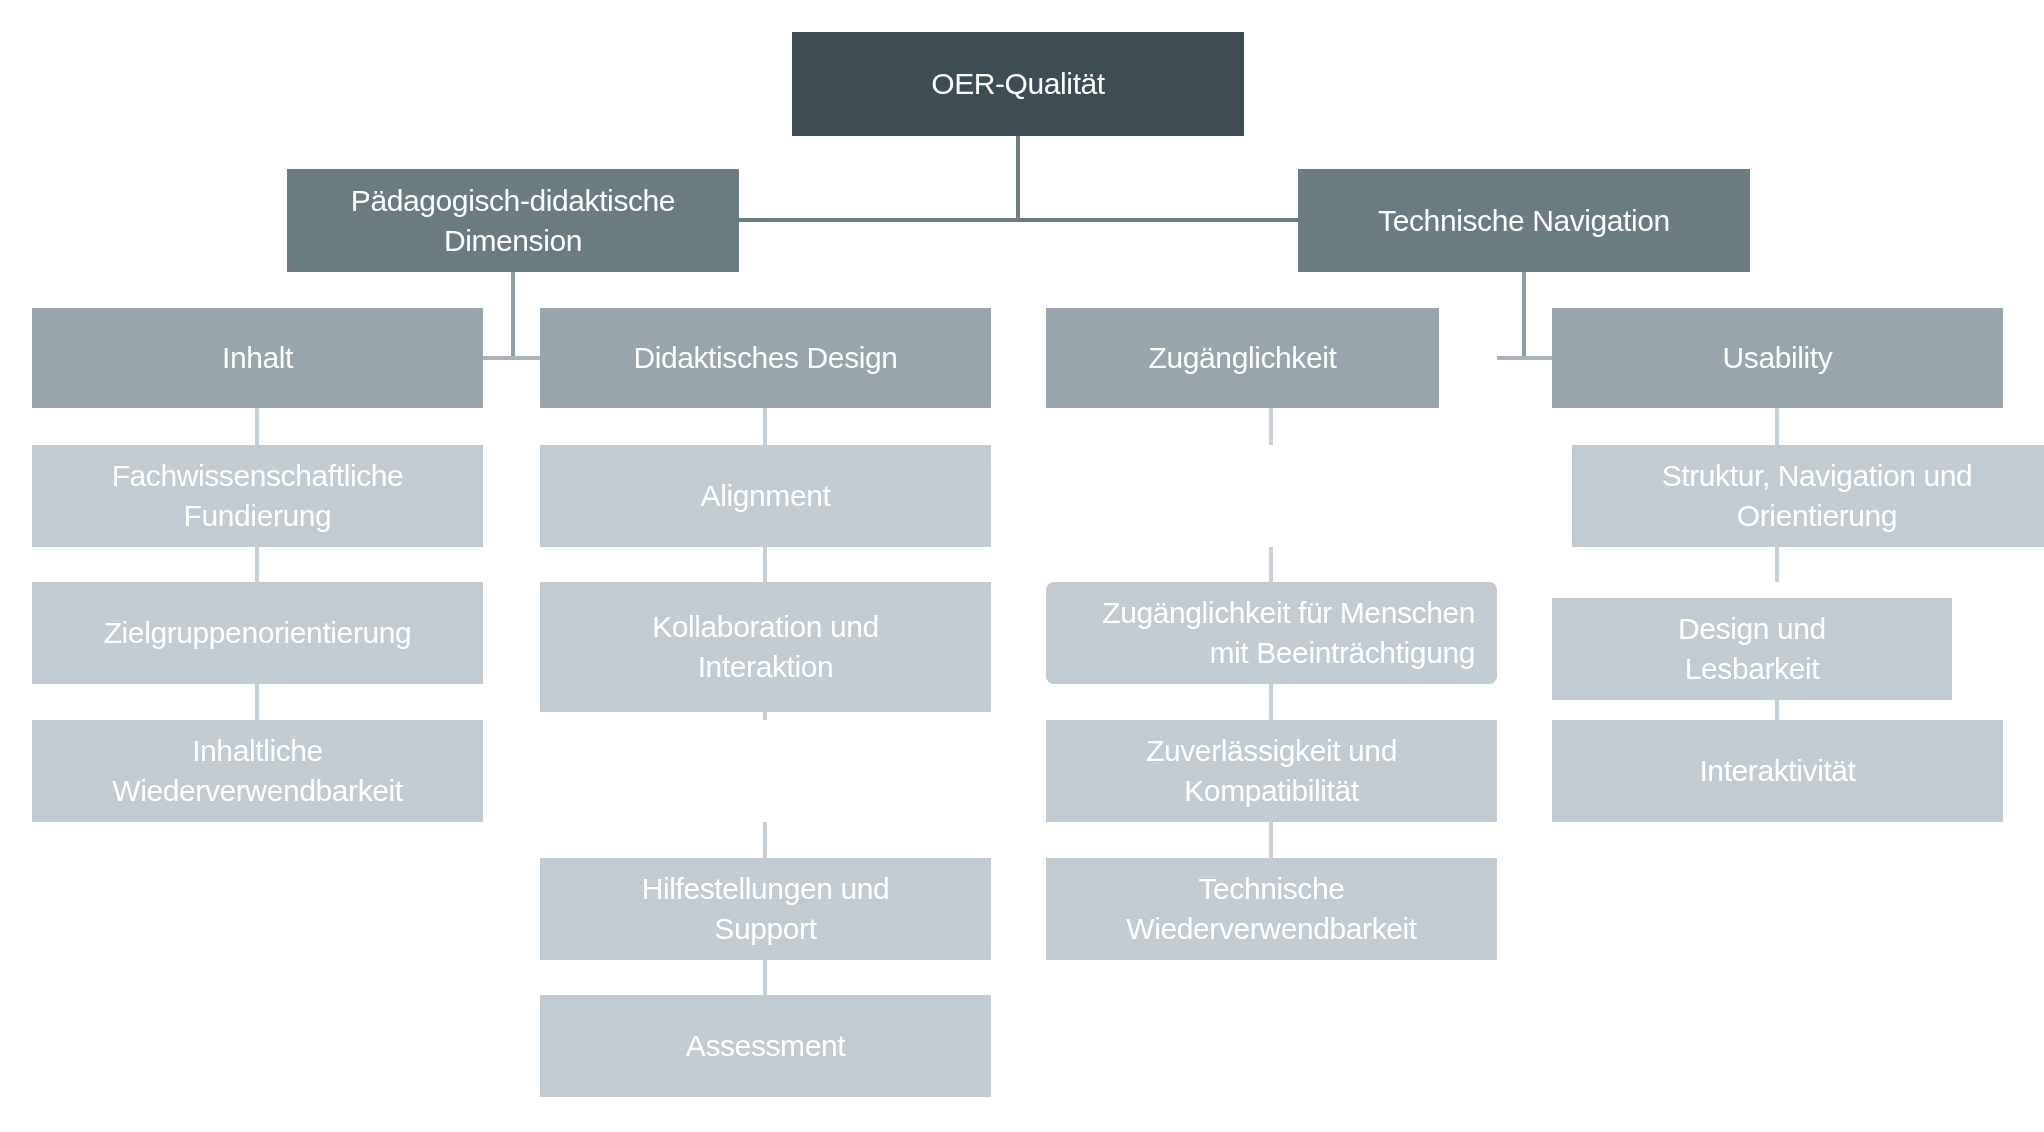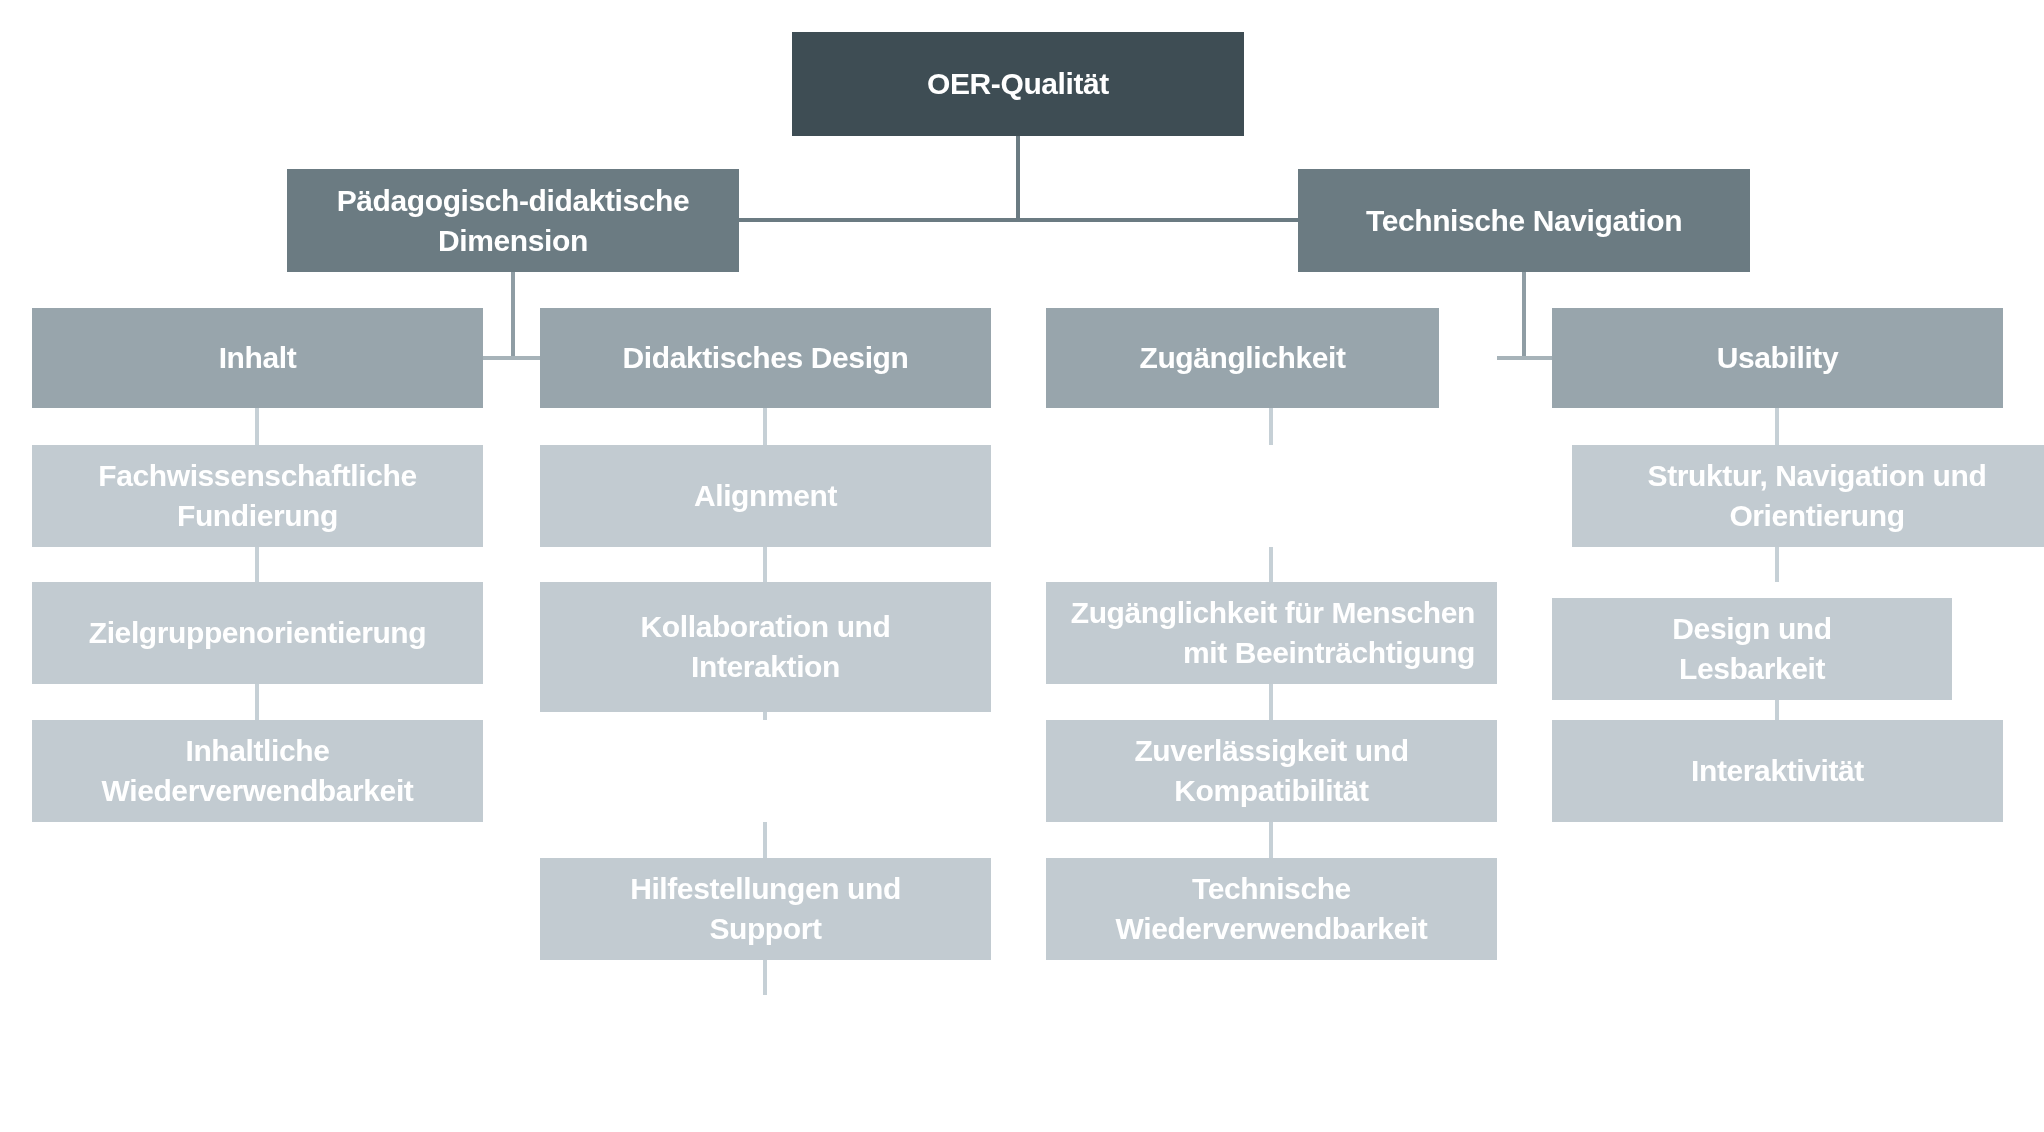--- a/index.html
+++ b/index.html
@@ -18,34 +18,35 @@
   .box {
     position: absolute;
     display: flex;
     align-items: center;
     justify-content: center;
     box-sizing: border-box;
     padding: 0 0;
     text-align: center;
     white-space: pre-line;
     color: #FFFFFF;
-    font-weight: bold;
+    font-weight: normal;
     font-size: 30px;
     line-height: 40px;
     letter-spacing: -0.4px;
   }
   .l1   { background: #3E4D54; }
   .l2   { background: #6B7B82; }
   .l3   { background: #98A5AC; }
   .leaf { background: #C2CBD1; }
   .align-right {
     justify-content: flex-end;
     text-align: right;
     padding-right: 22px;
     padding-left: 6px;
+    border-radius: 8px;
   }
   .line {
     position: absolute;
   }
   .line-dark  { background: #6B7B82; }
   .line-mid   { background: #8F9DA4; }
   .line-mid-h { background: #A7B3B9; }
   .line-light { background: #C6D0D6; }
 </style>
 </head>
@@ -95,20 +96,21 @@
 Fundierung</div>
   <div class="box leaf" style="left:32px;top:582px;width:451px;height:102px">Zielgruppenorientierung</div>
   <div class="box leaf" style="left:32px;top:720px;width:451px;height:102px">Inhaltliche
 Wiederverwendbarkeit</div>
 
   <div class="box leaf" style="left:540px;top:445px;width:451px;height:102px">Alignment</div>
   <div class="box leaf" style="left:540px;top:582px;width:451px;height:130px">Kollaboration und
 Interaktion</div>
   <div class="box leaf" style="left:540px;top:858px;width:451px;height:102px">Hilfestellungen und
 Support</div>
+  <div class="box leaf" style="left:540px;top:995px;width:451px;height:102px">Assessment</div>
 
   <div class="box leaf align-right" style="left:1046px;top:582px;width:451px;height:102px">Zugänglichkeit für Menschen
 mit Beeinträchtigung</div>
   <div class="box leaf" style="left:1046px;top:720px;width:451px;height:102px">Zuverlässigkeit und
 Kompatibilität</div>
   <div class="box leaf" style="left:1046px;top:858px;width:451px;height:102px">Technische
 Wiederverwendbarkeit</div>
 
   <div class="box leaf" style="left:1572px;top:445px;width:490px;height:102px">Struktur, Navigation und
 Orientierung</div>

